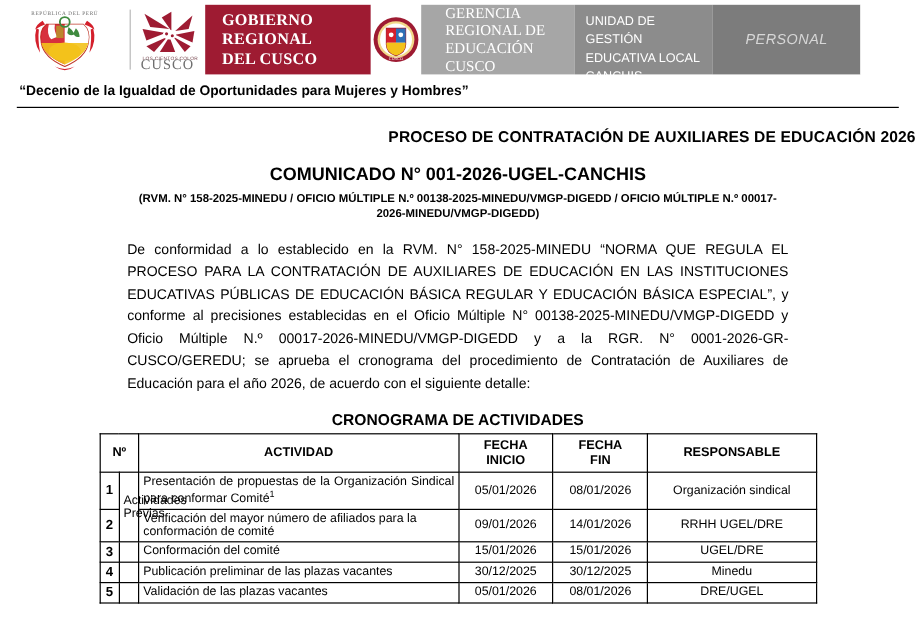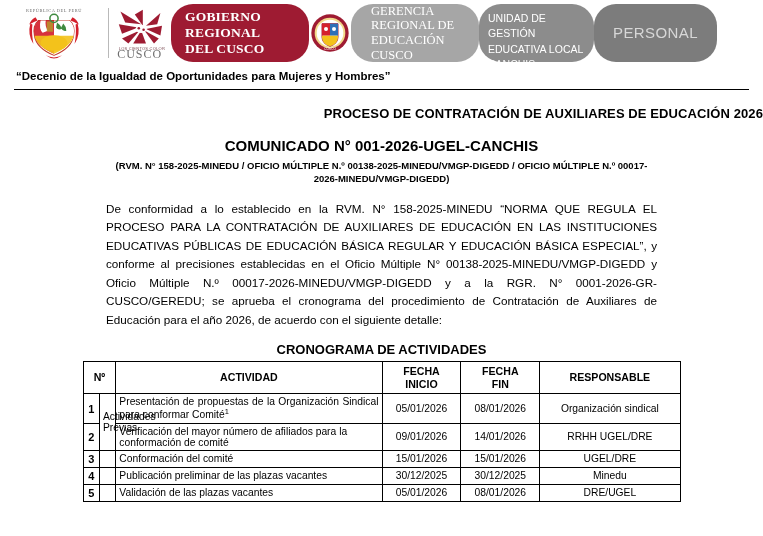--- a/index.html
+++ b/index.html
@@ -42,21 +42,20 @@
     flex: 0 0 58px;
     display: flex;
     align-items: center;
     justify-content: center;
   }
   .hdr-block {
     display: flex;
     flex-direction: column;
     justify-content: center;
     line-height: 1.18;
-    border-radius: 22px;
   }
   .blk-gobierno {
     background: #9E1B32;
     color: #ffffff;
     flex: 0 0 138px;
     padding: 4px 0 4px 14px;
     font-family: "Liberation Serif", serif;
     font-weight: bold;
     font-size: 13.5px;
     letter-spacing: .2px;
@@ -85,24 +84,25 @@
     font-family: "Liberation Sans", sans-serif;
     font-size: 10.5px;
     line-height: 1.45;
   }
   .blk-personal {
     background: #7C7C7C;
     color: #d7d7d7;
     flex: 0 0 123px;
     padding: 4px 12px;
     font-family: "Liberation Sans", sans-serif;
-    font-size: 15px;
+    font-size: 12px;
     letter-spacing: .4px;
     text-align: center;
     align-items: center;
+    font-style: italic;
   }
   .hdr-tail { flex: 1 1 auto; background: #ffffff; }
 
   
   .seal-peru { width: 62px; height: 54px; }
   .seal-gerencia { width: 40px; height: 40px; }
   .logo-cusco { width: 56px; height: 54px; }
 
   
   .quote-wrap {

